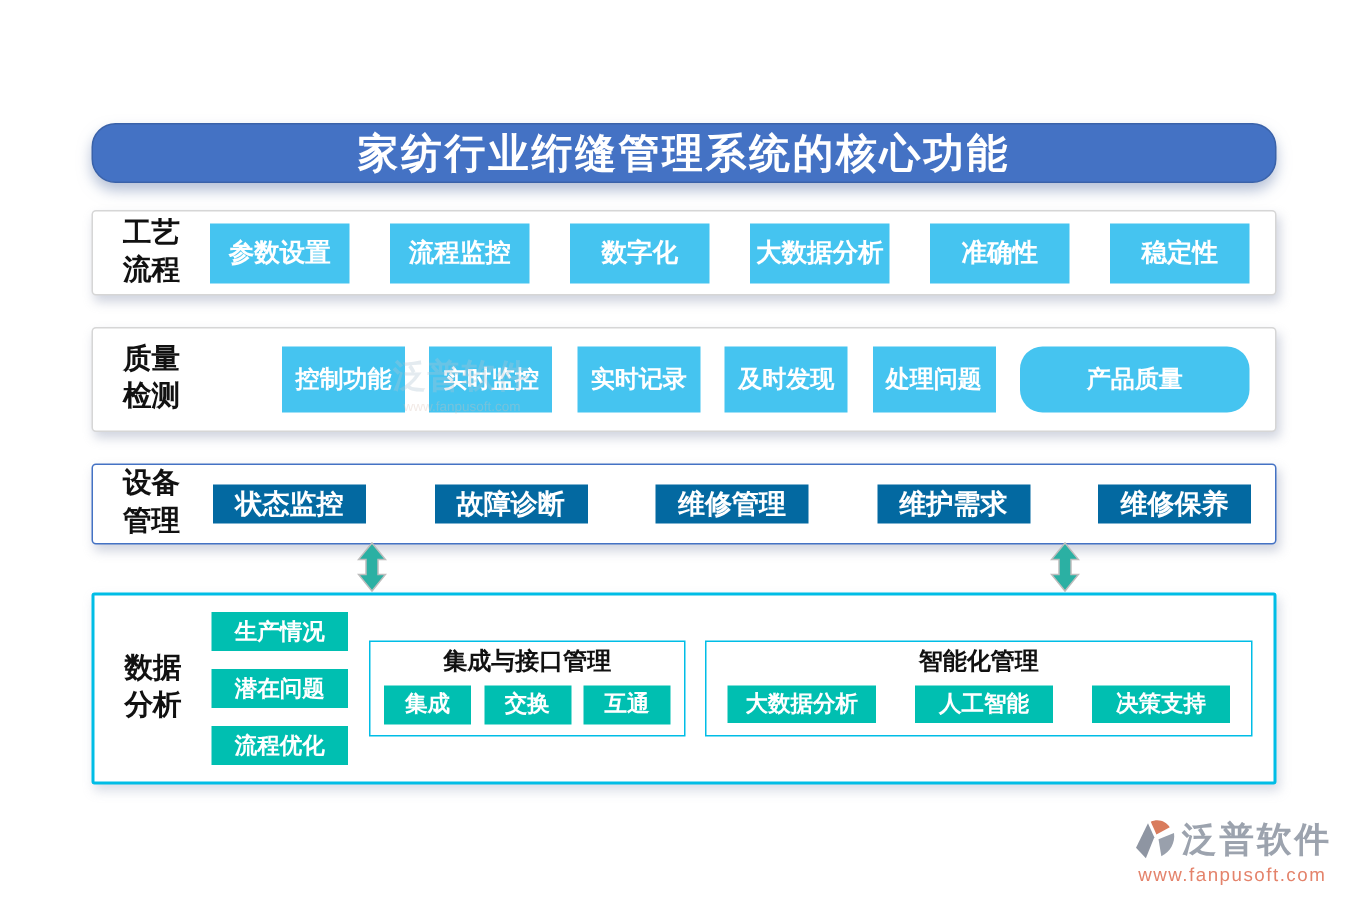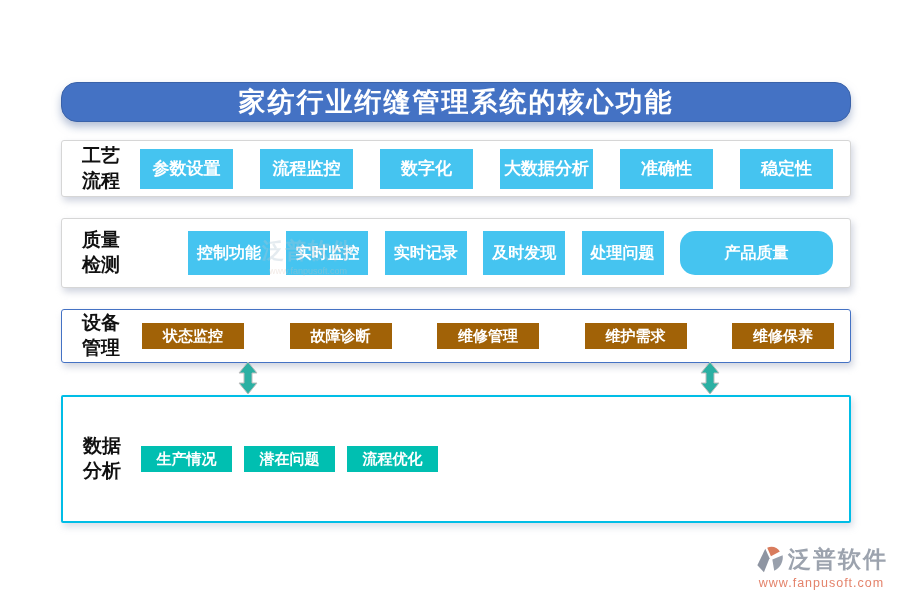--- a/index.html
+++ b/index.html
@@ -40,30 +40,30 @@
   }
 
   .chips{flex:1;display:flex;align-items:center;justify-content:space-between;
          padding-right:17px;}
 
   .chip{display:flex;align-items:center;justify-content:center;
         color:#fff;font-weight:bold;white-space:nowrap;box-sizing:border-box;font-family:Liberation Serif, serif;}
   .chip-sky{background:#45C4F0;width:93px;height:40px;font-size:17px;}
   .row2 .chip-sky{width:82px;height:44px;font-size:16px;}
   .row2 .chip-sky.wide{width:153px;border-radius:15px;}
-  .chip-blue{background:#a16207;width:102px;height:26px;font-size:15px;}
+  .chip-blue{background:#0369a1;width:102px;height:26px;font-size:18px;}
   .row3 .chips{padding:0 16px 0 2px;}
   .chip-teal{background:#00BFB1;height:26px;font-size:15px;}
 
   
   .arrow{position:absolute;top:361px;width:20px;height:34px;z-index:4;}
 
   
   .row4{padding-right:14px;}
-  .stack{display:flex;flex-direction:row;gap:12px;margin-right:14px;flex:none;}
+  .stack{display:flex;flex-direction:column;gap:12px;margin-right:14px;flex:none;}
   .stack .chip-teal{width:91px;height:26px;}
   .group{border:1px solid #00BDE6;height:64px;box-sizing:border-box;
          padding:4px 9px 0 9px;flex:none;}
   .group1{width:211px;margin-right:13px;}
   .group2{flex:1 1 auto;}
   .group-title{text-align:center;font-weight:bold;font-size:16px;color:#111;
                font-family:"Liberation Serif","DejaVu Serif",serif;line-height:1.3;}
   .group-chips{display:flex;justify-content:space-between;margin-top:4px;}
   .group1 .chip-teal{width:58px;}
   .group2 .group-chips{padding:0 5px;}
@@ -146,20 +146,36 @@
   <div class="panel row4">
     <div class="row-label">
       <div>数据</div>
       <div>分析</div>
     </div>
     <div class="stack">
       <div class="chip chip-teal">生产情况</div>
       <div class="chip chip-teal">潜在问题</div>
       <div class="chip chip-teal">流程优化</div>
     </div>
+    <div class="group group1">
+      <div class="group-title">集成与接口管理</div>
+      <div class="group-chips">
+        <div class="chip chip-teal">集成</div>
+        <div class="chip chip-teal">交换</div>
+        <div class="chip chip-teal">互通</div>
+      </div>
+    </div>
+    <div class="group group2">
+      <div class="group-title">智能化管理</div>
+      <div class="group-chips">
+        <div class="chip chip-teal w1">大数据分析</div>
+        <div class="chip chip-teal">人工智能</div>
+        <div class="chip chip-teal">决策支持</div>
+      </div>
+    </div>
   </div>
 
   <div class="watermark">
     <div class="wm-brand">泛普软件</div>
     <div class="wm-url">www.fanpusoft.com</div>
   </div>
 
   <div class="footer">
     <div class="brand-line">
       <svg width="30" height="30" viewBox="0 0 32 32">

